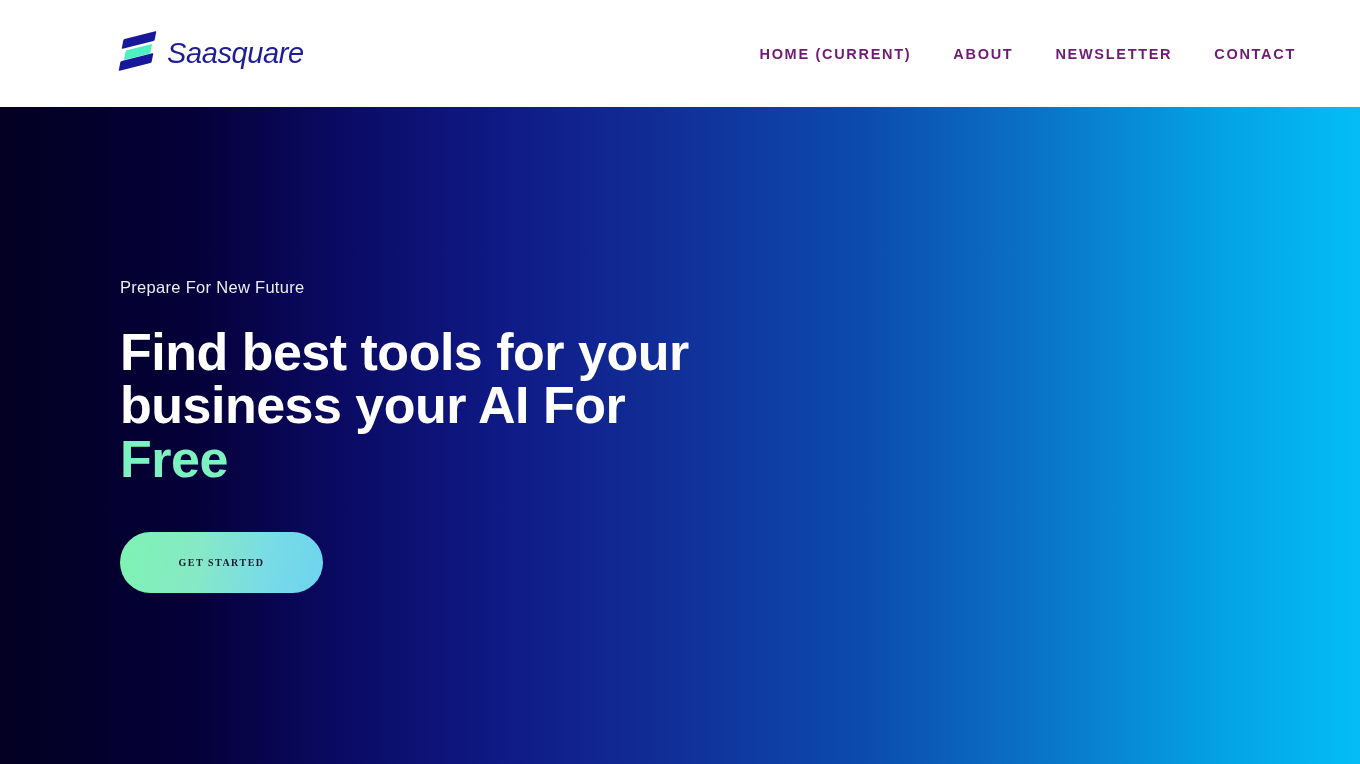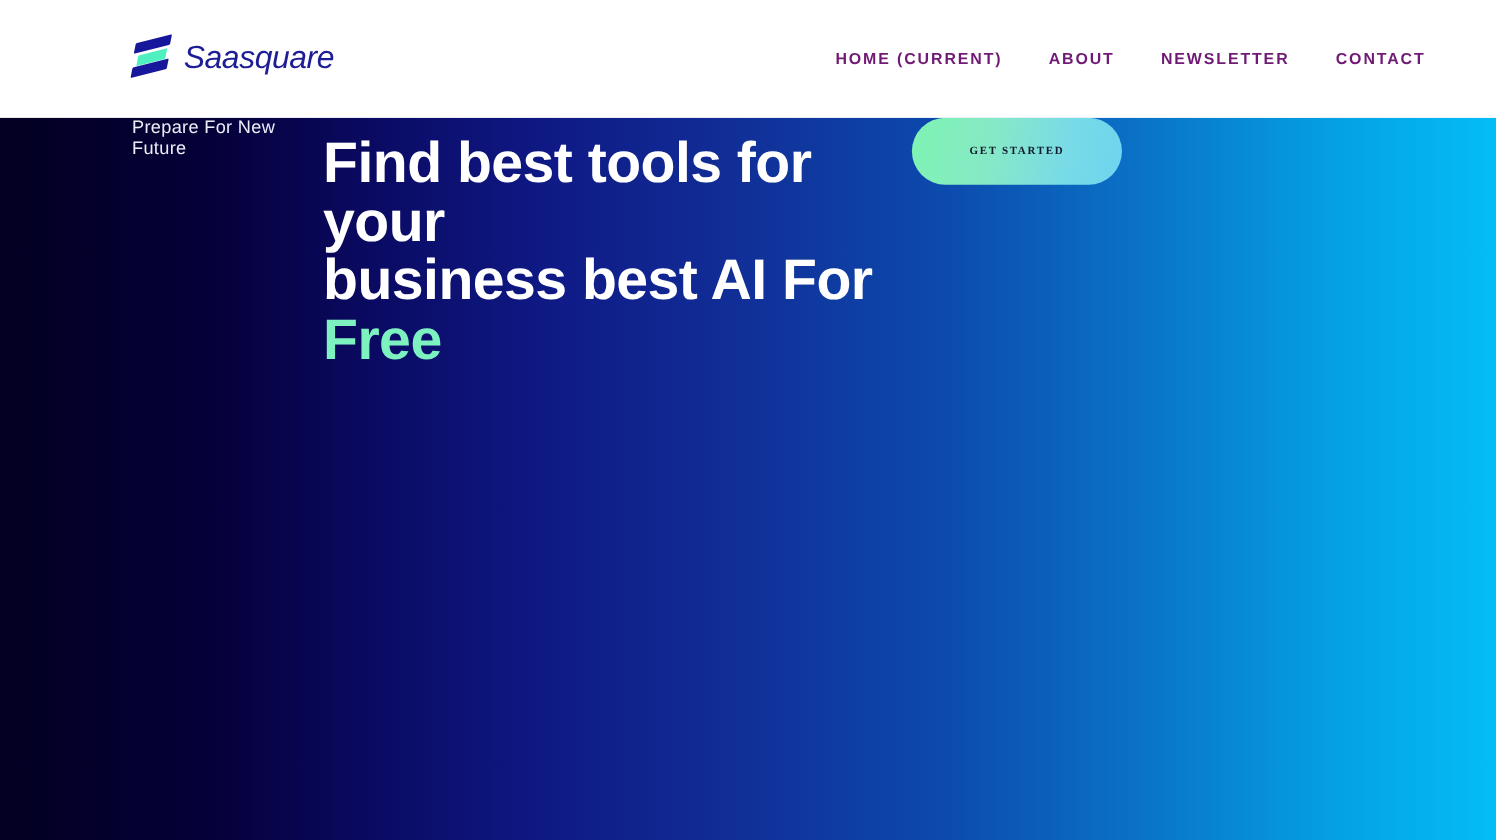--- a/index.html
+++ b/index.html
@@ -91,21 +91,21 @@
       #04bdf7 100%);
     overflow:hidden;
   }
   .hero-inner{
     position:absolute;
     left:120px;
     top:0;
     height:100%;
     width:900px;
     display:flex;
-    flex-direction:row;
+    flex-direction:column;
     justify-content:center;
   }
   .hero-eyebrow{
     font-size:16.5px;
     font-weight:normal;
     color:#e9eef7;
     letter-spacing:0.3px;
     margin-bottom:14px;
   }
   .hero-title{
@@ -162,21 +162,21 @@
 </header>
 
 <section class="hero">
   <div class="hero-inner">
 
     <p class="hero-eyebrow">Prepare For New Future</p>
 
     <h1 class="hero-title">
       <span>Find best tools for your</span>
       <br>
-      <span>business best AI For</span>
+      <span>business your AI For</span>
       <br>
       <span class="accent">Free</span>
     </h1>
 
     <button class="cta-button" type="button">GET STARTED</button>
 
   </div>
 </section>
 
 </body></html>

